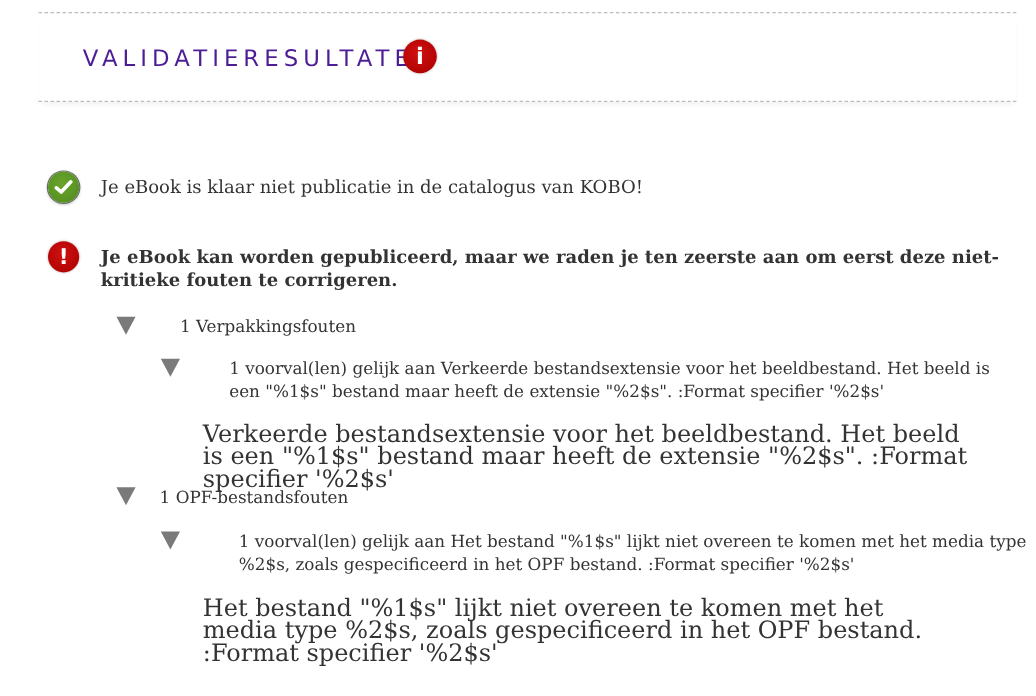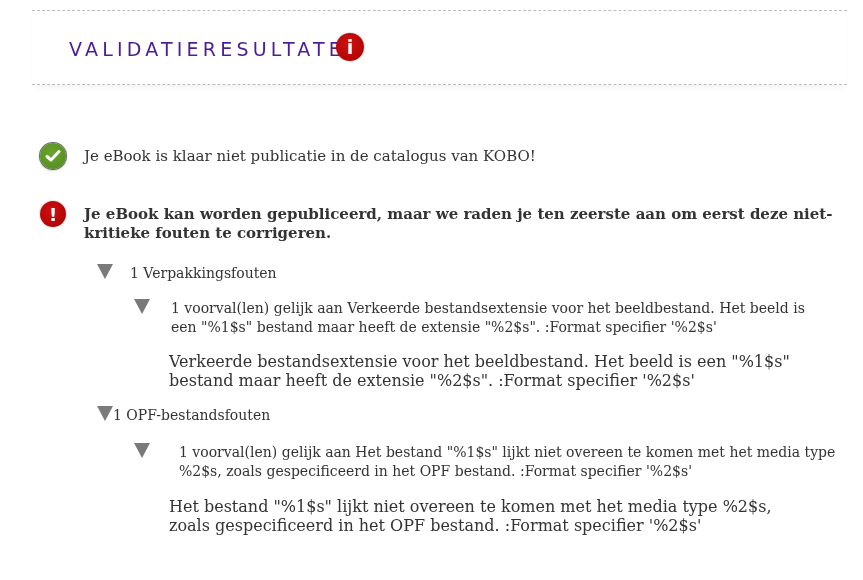--- a/index.html
+++ b/index.html
@@ -92,24 +92,25 @@
       width: 0;
       height: 0;
       border-left: 8px solid transparent;
       border-right: 8px solid transparent;
       border-top: 15px solid #7a7a7a;
       cursor: pointer;
     }
     .tree-label {
       position: absolute;
       white-space: normal;
+      margin-left: 20px;
     }
     .detail-text {
       position: absolute;
-      font-size: 16px;
+      font-size: 20px;
       line-height: 19px;
       color: #333333;
     }
   </style>
 </head>
 <body>
 
 <div class="header-band">
   <div class="header-title">VALIDATIERESULTATEN</div>
   <div class="round-icon info-icon">

